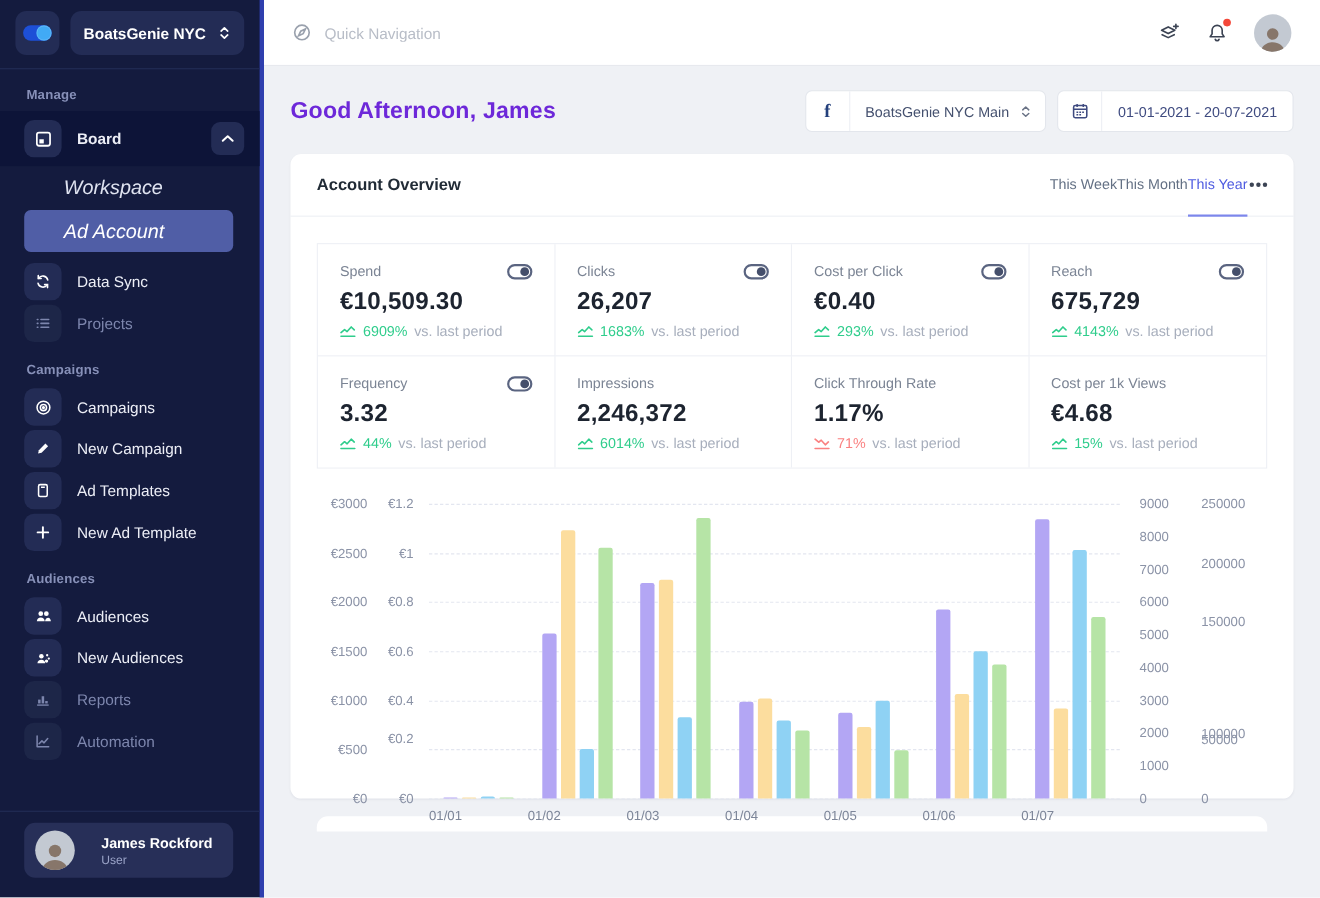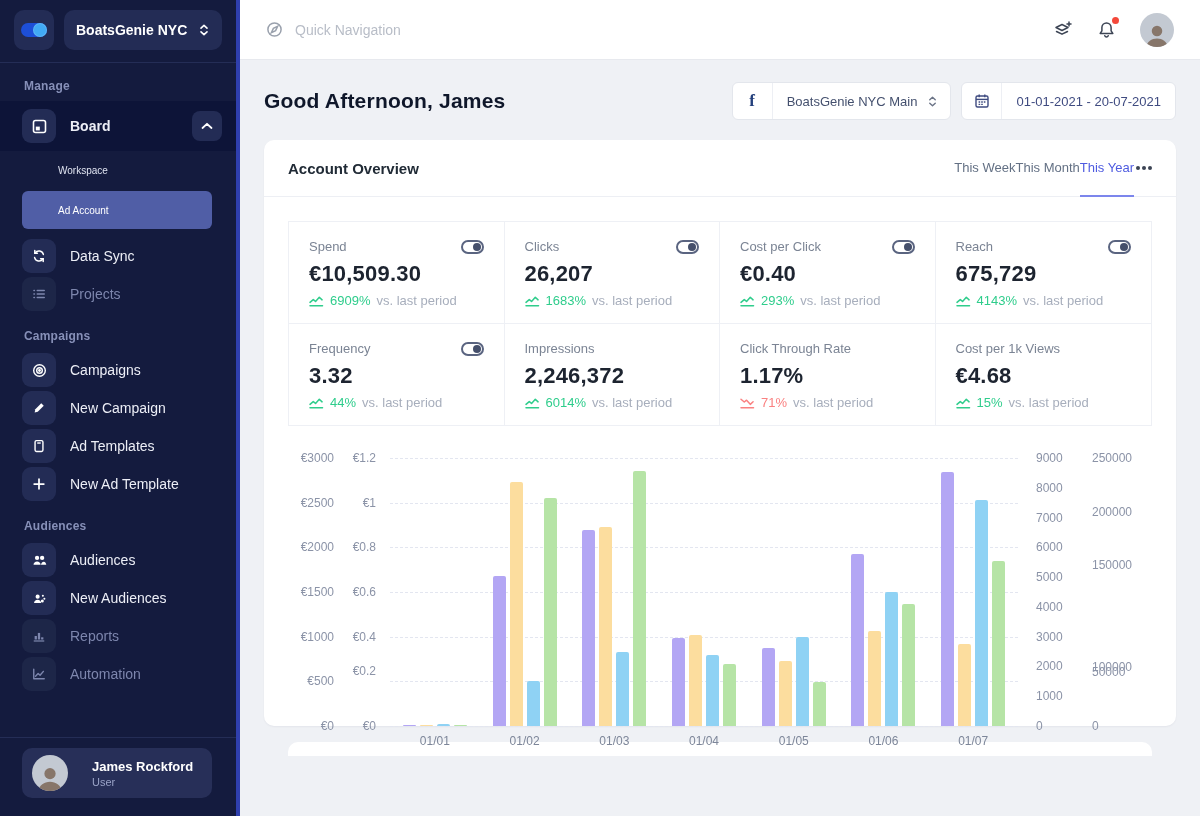--- a/index.html
+++ b/index.html
@@ -17,21 +17,21 @@
   .sb-divider { border-top:1px solid #242d56; }
   .section-label { font-size:12px; font-weight:700; color:#8790b8; margin:16px 0 8px 24px; letter-spacing:.2px; }
   .nav-item { display:flex; align-items:center; gap:14px; height:38px; padding-left:22px; cursor:pointer; }
   .nav-icon { width:34px; height:34px; min-width:34px; background:#232c55; border-radius:9px; display:flex; align-items:center; justify-content:center; color:#fff; font-size:14px; }
   .nav-label { font-size:14px; color:#eceef6; font-weight:500; }
   .nav-item.dim .nav-icon { background:#1d2648; color:#7d86ad; }
   .nav-item.dim .nav-label { color:#7d86ad; }
   .board-row { background:#0d1438; height:50px; padding-right:14px; display:flex; align-items:center; gap:14px; padding-left:22px; cursor:pointer; }
   .board-row .nav-label { font-weight:700; }
   .board-chevron { margin-left:auto; width:30px; height:30px; background:#232c55; border-radius:8px; display:flex; align-items:center; justify-content:center; cursor:pointer; }
-  .sub-item { height:38px; display:flex; align-items:center; padding-left:58px; font-size:10px; color:#dfe3f0; cursor:pointer; }
+  .sub-item { height:38px; display:flex; align-items:center; padding-left:58px; font-size:18px; color:#dfe3f0; cursor:pointer;font-style:italic; }
   .sub-item.selected { background:#505ea6; border-radius:6px; margin:2px 24px 2px 22px; padding-left:36px; color:#fff; font-weight:500; }
   .sb-foot { margin-top:auto; }
   .foot-divider { border-top:1px solid #242d56; margin-bottom:10px; }
   .user-card { margin:10px 24px 18px 22px; background:#272f58; border-radius:10px; padding:7px 10px; display:flex; gap:24px; align-items:center; cursor:pointer; }
   .avatar { border-radius:50%; background:#c3c9d2; overflow:hidden; position:relative; flex-shrink:0; }
   .avatar svg { position:absolute; bottom:-2px; left:50%; transform:translateX(-50%); }
   .user-name { font-size:13px; font-weight:700; color:#fff; }
   .user-role { font-size:11px; color:#9aa3c7; margin-top:2px; }
   .ico { display:block; }
 
@@ -39,21 +39,21 @@
   .main { flex:1; display:flex; flex-direction:column; height:816px; }
   .topbar { height:60px; background:#fff; border-bottom:1px solid #e7e9ee; display:flex; align-items:center; padding:0 26px; gap:12px; }
   .qn-input { border:none; outline:none; font-size:14px; color:#555; flex:1; background:transparent; }
   .qn-input::placeholder { color:#b8bdc7; }
   .topbar-icons { display:flex; align-items:center; gap:24px; }
   .tb-btn { position:relative; cursor:pointer; display:flex; color:#3c4454; }
   .dot { position:absolute; top:-3px; right:-3px; width:7px; height:7px; background:#f4483a; border-radius:50%; }
 
   .content { flex:1; padding:22px 24px 0 24px; overflow:hidden; }
   .greet-row { display:flex; align-items:center; justify-content:space-between; margin-bottom:20px; }
-  .greeting { font-size:21px; font-weight:600; color:#0f172a; letter-spacing:.2px; }
+  .greeting { font-size:21px; font-weight:600; color:#6d28d9; letter-spacing:.2px; }
   .greet-controls { display:flex; gap:10px; }
   .pill { background:#fff; border:1px solid #e3e6ec; border-radius:6px; height:38px; display:flex; align-items:center; cursor:pointer; }
   .pill .pill-ico { width:40px; display:flex; align-items:center; justify-content:center; border-right:1px solid #edeff4; align-self:stretch; }
   .pill .pill-text { font-size:13px; color:#44506e; padding:0 10px 0 14px; font-weight:500; }
   .fb-f { font-family:"Liberation Serif", serif; font-weight:700; font-size:17px; color:#24407c; }
 
   
   .card { background:#fff; border-radius:10px; box-shadow:0 1px 2px rgba(20,27,62,.05); }
   .card-head { height:57px; display:flex; align-items:center; justify-content:space-between; padding:0 24px; border-bottom:1px solid #edeff4; }
   .card-title { font-size:15px; font-weight:700; color:#212b36; }
@@ -89,21 +89,21 @@
   .ax-cpc { width:42px; padding-right:0; }
   .ax-cpc .tick { right:0; }
   .ax-clicks { width:46px; margin-left:14px; }
   .ax-reach { width:60px; margin-left:10px; }
   .plot { flex:1; position:relative; height:268px; margin:0 4px 0 14px; }
   .gridline { position:absolute; left:0; right:0; border-top:1px dashed #e3e6f0; }
   .groups { position:absolute; inset:0; display:flex; }
   .bar-group { flex:1; display:flex; align-items:flex-end; justify-content:center; gap:4px; height:100%; }
   .bar { width:13px; border-radius:2px 2px 0 0; }
   .xlabels { position:absolute; top:276px; left:0; right:0; display:flex; }
-  .xlabel { flex:1; text-align:center; font-size:12px; color:#7d8699; }
+  .xlabel { flex:1; text-align:left; font-size:12px; color:#7d8699; }
 
   .stub-card { margin:16px 24px 0 24px; height:14px; background:#fff; border-radius:10px 10px 0 0; }
 </style>
 </head>
 <body>
 
 <aside class="sidebar">
   <div class="brand-row">
     <div class="brand-toggle-box">
       <span class="switch"></span>

